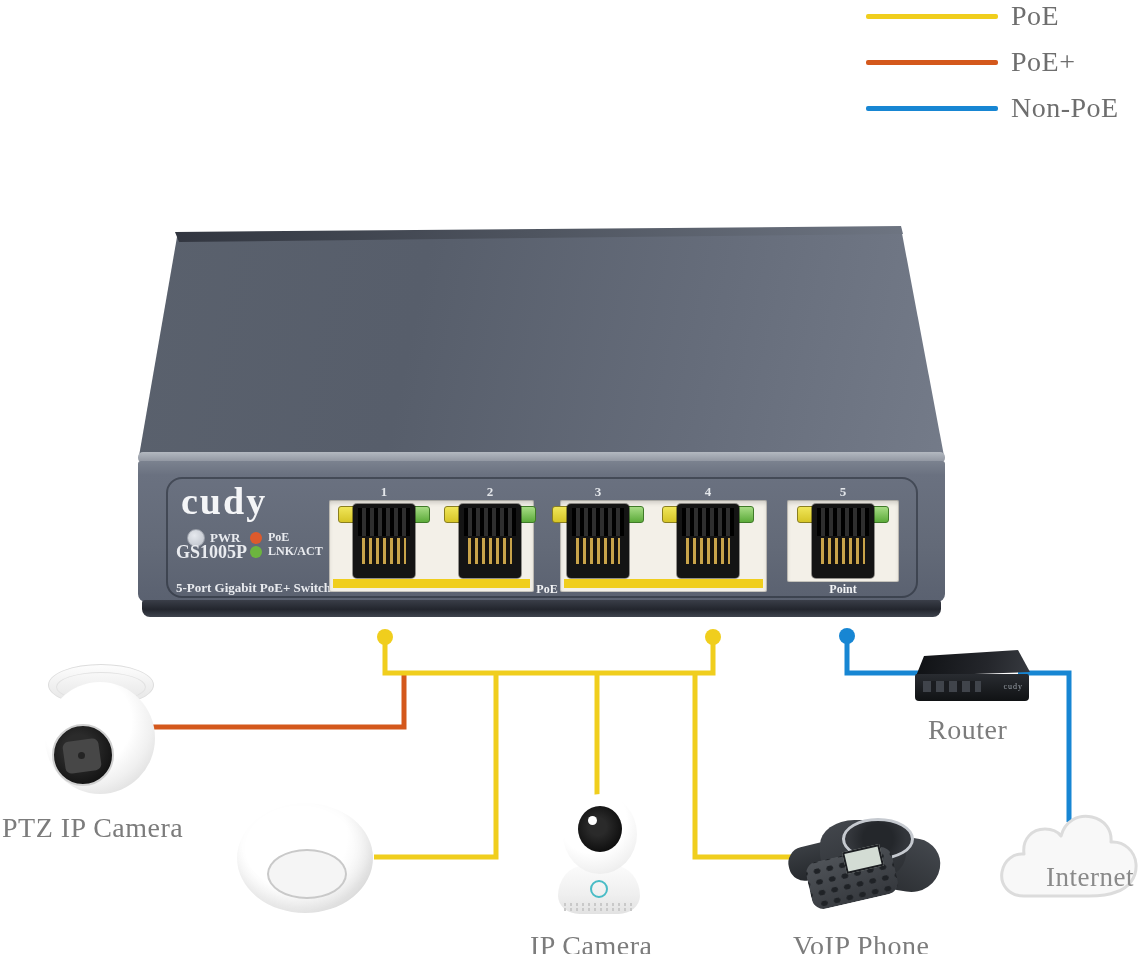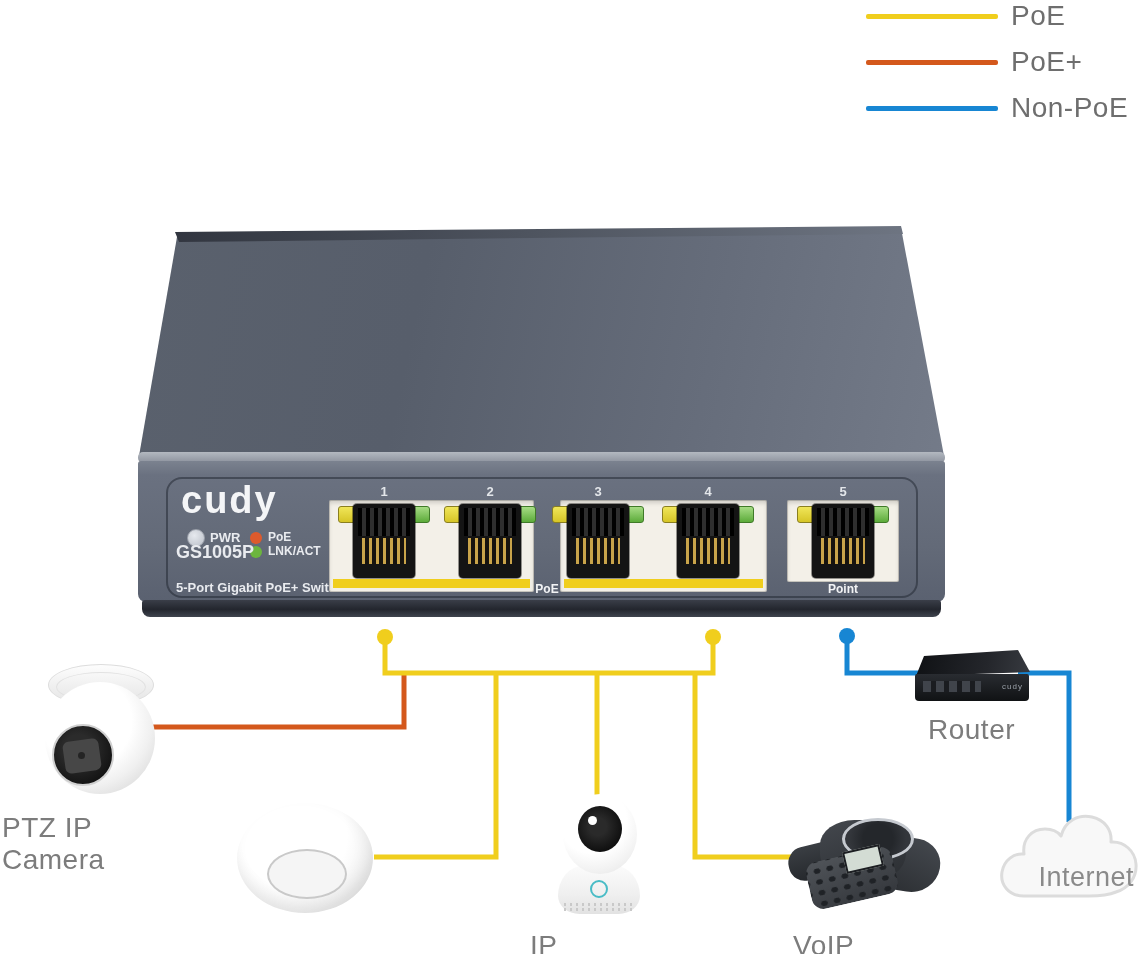--- a/index.html
+++ b/index.html
@@ -1,21 +1,21 @@
 <!DOCTYPE html>
 <html style="--poe: #F0CE1D; --poe_plus: #D4581C; --non_poe: #1786D3; --label_gray: #7C7C7C; --led_poe: #DD5A2C; --led_lnk: #6CB53E;"><head>
 <meta charset="utf-8">
 <style>
   :root{
     --poe:#F0CE1D; --poe_plus:#D4581C; --non_poe:#1786D3;
     --label_gray:#7C7C7C; --led_poe:#DD5A2C; --led_lnk:#6CB53E;
   }
   html,body{margin:0;padding:0;background:#fff;}
   #canvas{position:relative;width:1142px;height:954px;background:#fff;overflow:hidden;
-          font-family:Liberation Sans, sans-serif;}
+          font-family:Liberation Serif, serif;}
   
   .legend{position:absolute;left:866px;top:0;width:276px;height:130px;}
   .legend-row{position:absolute;left:0;width:276px;height:32px;display:flex;align-items:center;}
   .legend-line{display:inline-block;width:132px;height:5px;border-radius:2px;flex:0 0 132px;}
   .legend-line.poe{background:var(--poe);}
   .legend-line.poeplus{background:var(--poe_plus);}
   .legend-line.nonpoe{background:var(--non_poe);}
   .legend-label{margin-left:13px;font-size:28px;color:#6E6E6E;letter-spacing:.5px;}
   
   #cables{position:absolute;left:0;top:0;}

